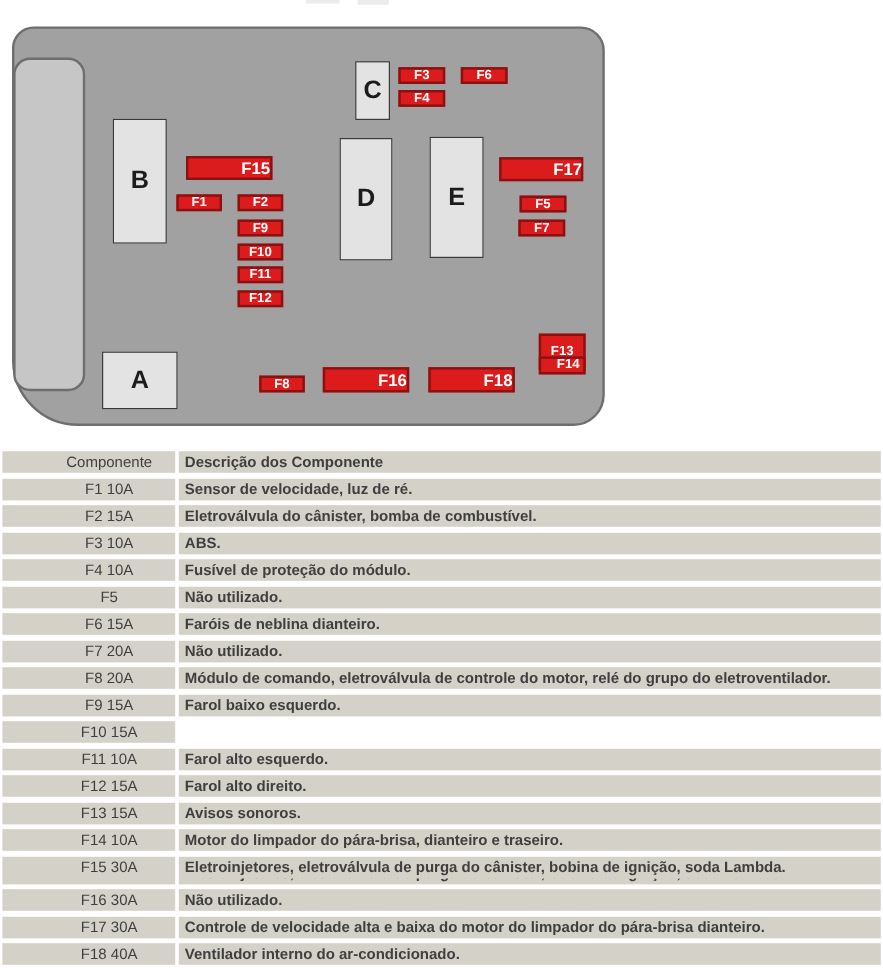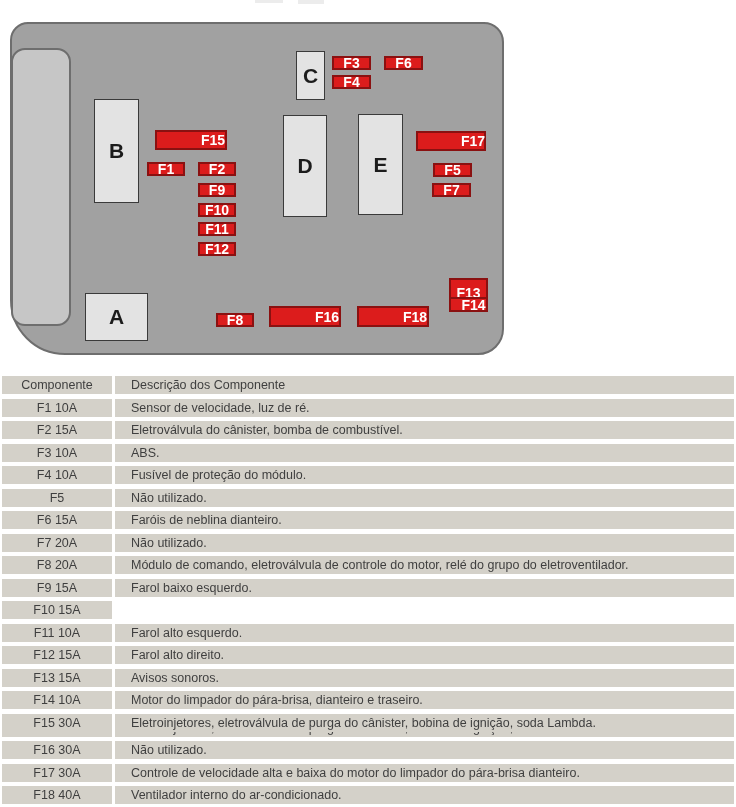--- a/index.html
+++ b/index.html
@@ -21,38 +21,38 @@
     border-radius:14px;
   }
   .letter-box{
     position:absolute;background:var(--slot-fill);border:1.5px solid var(--slot-border);
     display:flex;align-items:center;justify-content:center;
     font-weight:bold;color:#1c1c1c;font-size:21px;
   }
   .fuse{
     position:absolute;background:var(--fuse-fill);border:2px solid var(--fuse-border);
     display:flex;align-items:center;justify-content:center;
-    color:#ffffff;font-weight:bold;font-size:14px;line-height:1;
+    color:#ffffff;font-weight:bold;font-size:11px;line-height:1;
     box-sizing:border-box;
   }
   .fuse.large{font-size:14px;padding-left:44px;}
   .top-artifact{position:absolute;background:#ececec;}
   
   .comp-table{position:absolute;left:2px;top:376px;width:732px;}
   .t-row{
     display:flex;height:18px;margin-bottom:4.5px;
     font-size:12.5px;color:#3f3f3f;line-height:18px;white-space:nowrap;
   }
   .t-row.tall{height:23px;}
   .c-comp{
-    width:110px;background:var(--row-bg);text-align:center;flex:none;
+    width:110px;background:var(--row-bg);text-align:center;flex:none;padding-left:34px;
   }
   .c-gap{width:3px;flex:none;background:transparent;}
   .c-desc{
-    flex:1;background:var(--row-bg);padding-left:16px;overflow:hidden;
+    flex:1;background:var(--row-bg);padding-left:5px;overflow:hidden;font-weight:bold;
   }
   .desc-main{display:block;height:18px;}
   .artifact-line{display:block;height:4px;overflow:hidden;}
   .artifact-line span{display:block;margin-top:-13px;}
 </style>
 </head>
 <body style="--box-fill: #a1a1a1; --box-border: #6e6e6e; --conn-fill: #c6c6c6; --slot-fill: #e3e3e3; --slot-border: #3a3a3a; --fuse-fill: #dc1c1c; --fuse-border: #8a1111; --row-bg: #d4d1c9;">
 
 <div class="diagram">
   <div class="top-artifact" style="left:255px;top:0;width:28px;height:3px;"></div>

